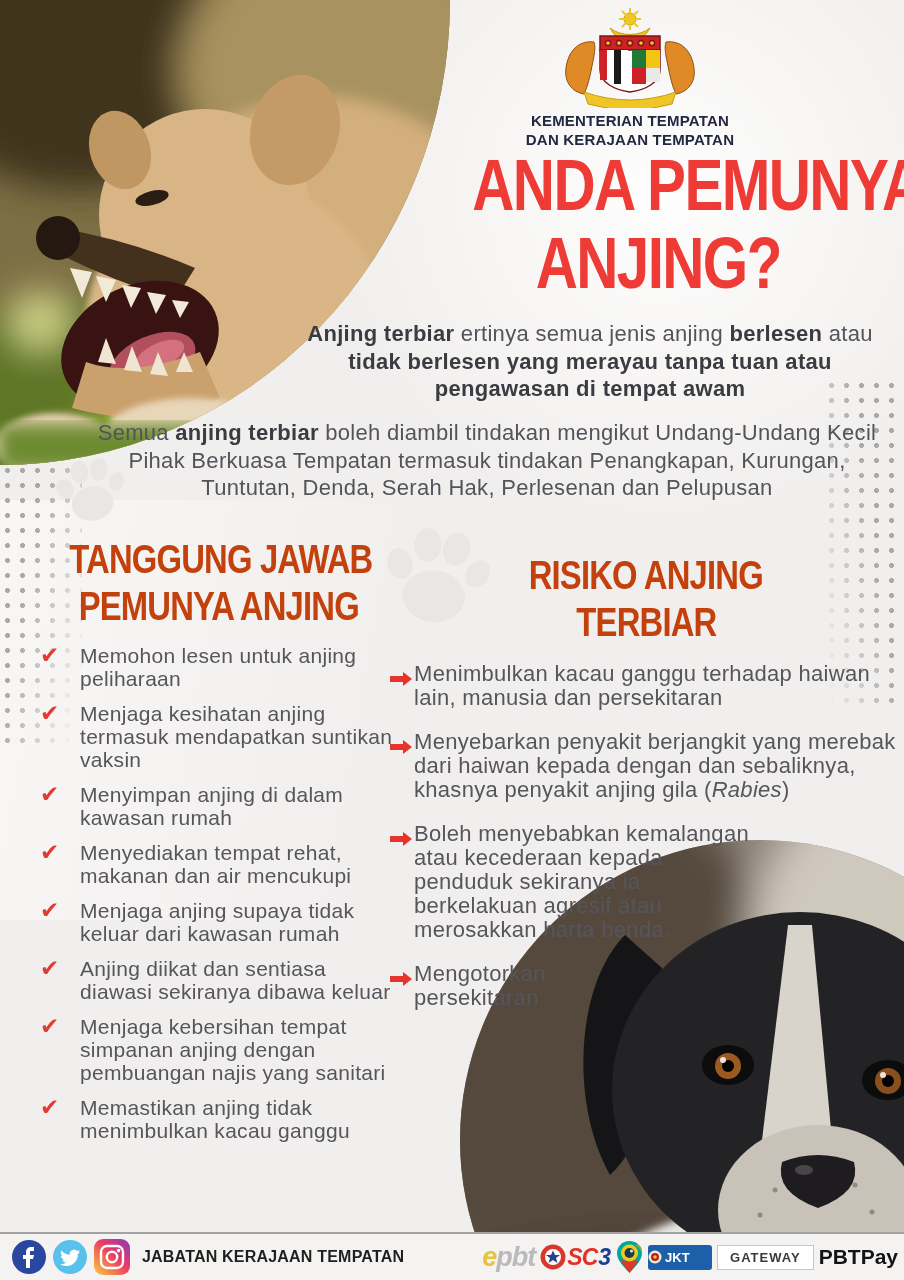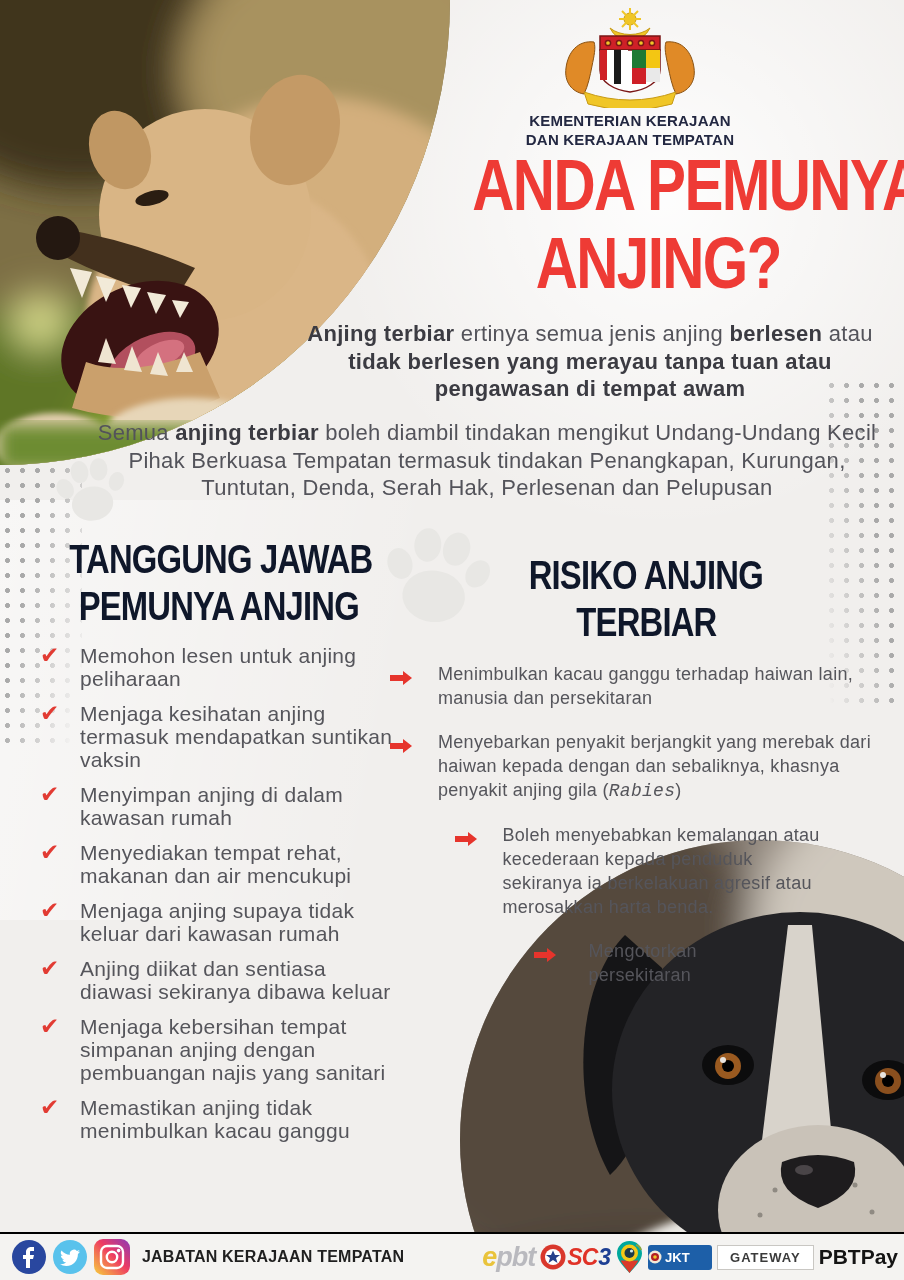--- a/index.html
+++ b/index.html
@@ -48,36 +48,36 @@
   
   .para{color:#53535a;font-size:22px;line-height:27.5px;text-align:center;
     letter-spacing:.3px;z-index:3;}
   .para b{color:#3b3b42;}
   .p1{left:282px;top:320px;width:616px;}
   .p2{left:84px;top:419px;width:806px;}
   
   .col{z-index:3;}
   .col-left{left:36px;top:536px;width:366px;}
   .col-right{left:390px;top:552px;width:512px;}
-  .col-heading{text-align:center;color:#0f172a;font-weight:800;
+  .col-heading{text-align:center;color:#c2410c;font-weight:800;
     font-size:40px;line-height:47px;}
   ul.list{list-style:none;margin:14px 0 0 0;padding:0;}
   ul.list li{display:flex;gap:10px;margin-bottom:12px;
     font-size:21px;line-height:23px;color:#55555b;letter-spacing:.3px;}
   .check{flex:none;width:30px;padding-left:4px;color:#e23b33;
     font-family:"DejaVu Sans",sans-serif;font-size:23px;line-height:23px;font-weight:bold;}
   ul.rlist{list-style:none;margin:16px 0 0 0;padding:0;}
-  ul.rlist li{display:flex;gap:24px;margin-bottom:20px;
-    font-size:18px;line-height:24px;color:#55555b;letter-spacing:.3px;justify-content:center;}
+  ul.rlist li{display:flex;gap:0;margin-bottom:20px;
+    font-size:22px;line-height:24px;color:#55555b;letter-spacing:.3px;}
   .arrow{flex:none;width:24px;padding-top:5px;}
   .w335{max-width:335px;}
-  .w170{max-width:170px;margin-left:7px;}
+  .w170{max-width:170px;}
   
   .footer{left:0;top:1232px;width:904px;height:48px;background:#f4f3f1;
-    border-top:2px solid #000000;z-index:10;display:flex;align-items:center;
+    border-top:2px solid #a3a3a3;z-index:10;display:flex;align-items:center;
     padding:0;box-sizing:border-box;}
   .footer .sock{display:flex;align-items:center;gap:7px;margin-left:12px;}
   .dept{margin-left:12px;font-size:16px;font-weight:bold;color:#1f1f1f;
     letter-spacing:.2px;}
   .logos{margin-left:auto;display:flex;align-items:center;gap:5px;
     padding-right:6px;}
   .ig{width:36px;height:36px;border-radius:9px;
     background:linear-gradient(45deg,#f7d03c 0%,#ee3b62 55%,#8a3ab9 100%);
     display:flex;align-items:center;justify-content:center;}
   .epbt{font-style:italic;font-weight:800;font-size:27px;color:#b9b9be;
@@ -86,21 +86,21 @@
   .oscwrap{display:flex;align-items:center;gap:1px;}
   .osc-sc{font-style:italic;font-weight:800;font-size:23px;color:#e03227;letter-spacing:-1px;text-align:right;}
   .osc-3{font-style:italic;font-weight:800;font-size:23px;color:#1d3f93;}
   .jkt{width:64px;height:25px;background:#1d5fa8;border-radius:3px;
     display:flex;align-items:center;justify-content:flex-start;gap:3px;}
   .jkt span{color:#fff;font-weight:bold;font-size:13px;}
   .gateway{height:25px;background:#fff;border:1px solid #c9c7c3;
     display:flex;align-items:center;padding:0 12px;box-sizing:border-box;}
   .gateway span{color:#3a3a3a;font-weight:bold;font-size:13px;letter-spacing:1px;}
   .pbtpay{font-weight:800;font-size:21px;color:#141414;}
-  em{font-style:italic;font-family:Liberation Mono, monospace;}
+  em{font-style:italic;}
 </style>
 </head>
 <body>
 
 <div id="poster">
 
   <div class="abs sweep1"></div>
   <div class="abs sweep2"></div>
 
   <div class="abs dots dots-left"></div>
@@ -287,21 +287,21 @@
       <rect x="84" y="44" width="14" height="18" fill="#1e7a34" stroke="none"></rect>
       <rect x="98" y="44" width="14" height="18" fill="#f3c613" stroke="none"></rect>
       <rect x="84" y="62" width="14" height="16" fill="#cf2027" stroke="none"></rect>
       <rect x="98" y="62" width="14" height="14" fill="#e9e9e9" stroke="none"></rect>
     </g>
 
     <path d="M36 86 Q82 102 128 86 L124 98 Q82 110 40 98 Z" fill="#f0c627" stroke="#c79a14" stroke-width="1"></path>
   </svg>
 
   <div class="abs ministry">
-    <div>KEMENTERIAN KERAJAAN</div>
+    <div>KEMENTERIAN TEMPATAN</div>
     <div>DAN KERAJAAN TEMPATAN</div>
   </div>
 
   <div class="abs title">
     <div><span class="cond">ANDA PEMUNYA</span></div>
     <div><span class="cond">ANJING?</span></div>
   </div>
 
   <div class="abs para p1">
     <b>Anjing terbiar</b><span> ertinya semua jenis anjing </span><b>berlesen</b><span> atau </span><b>tidak berlesen yang merayau tanpa tuan atau pengawasan di tempat awam</b>

